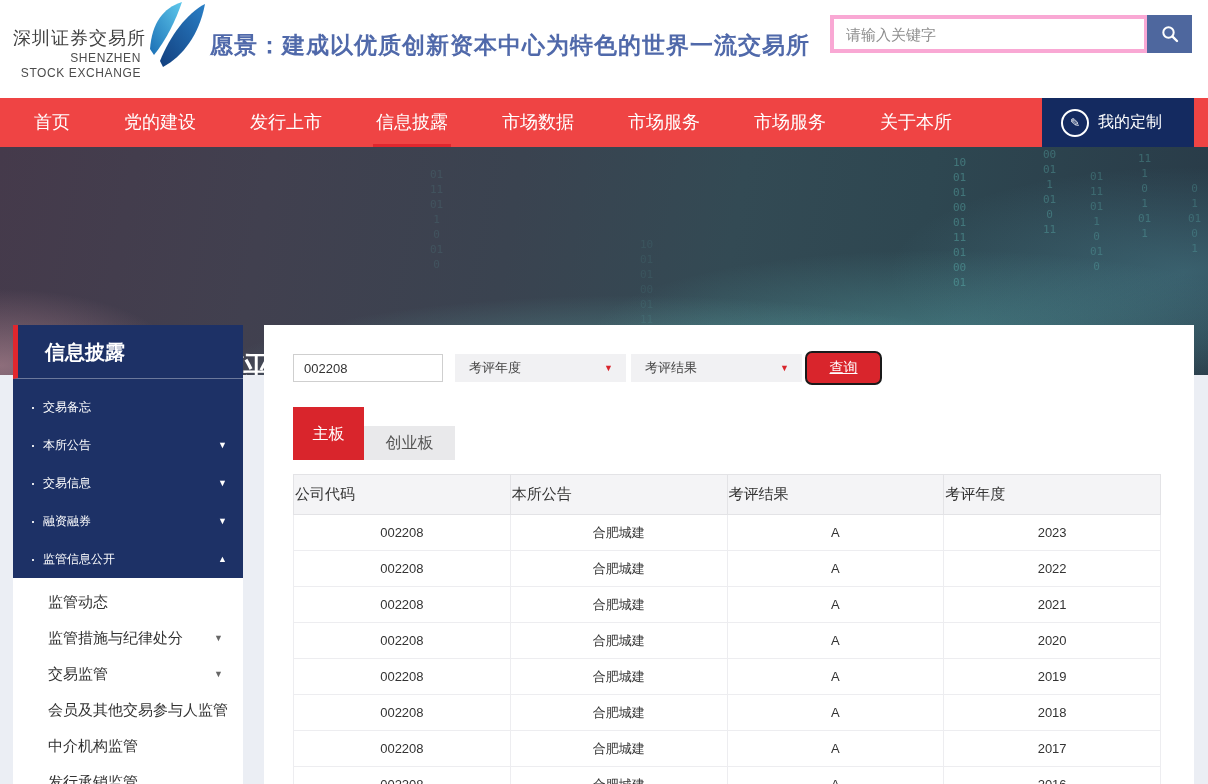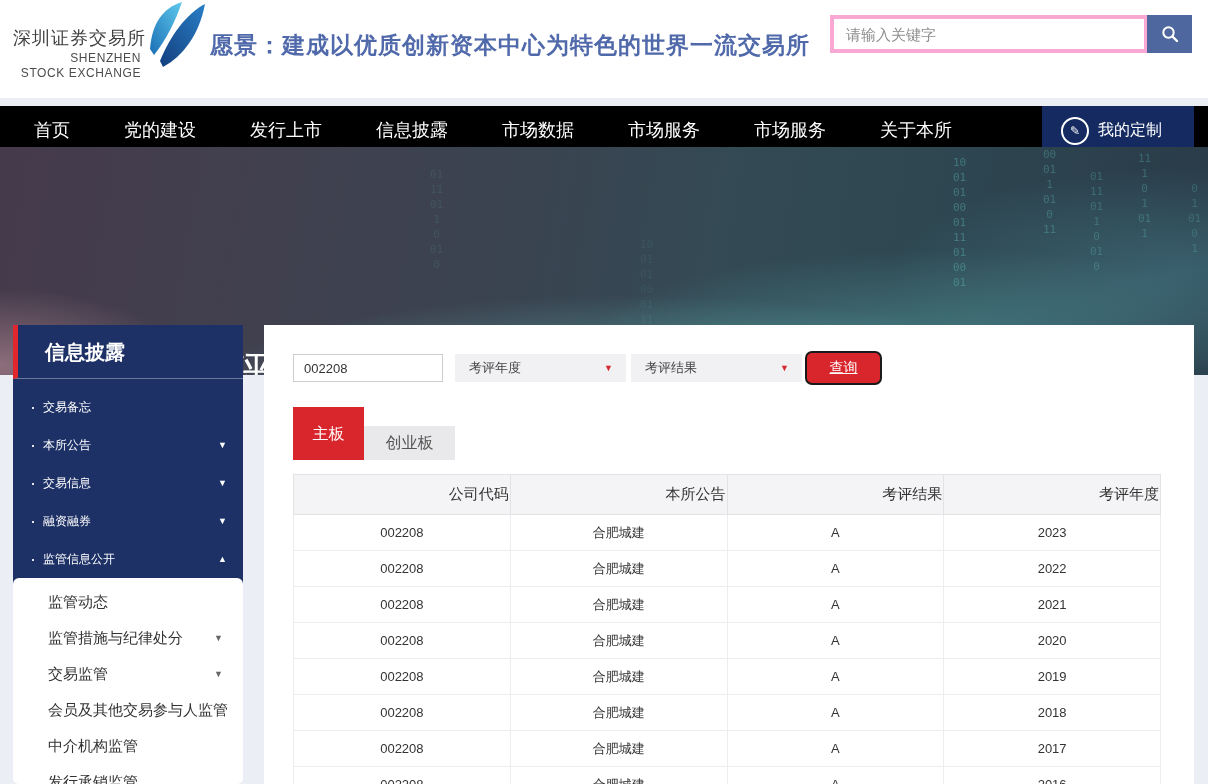--- a/index.html
+++ b/index.html
@@ -13,21 +13,21 @@
   .logo-cn{font-size:18px;color:#3f3f3f;letter-spacing:1px;white-space:nowrap;}
   .logo-en{font-size:12px;color:#4c4c4c;letter-spacing:0.6px;text-align:right;line-height:13px;margin-top:2px;}
   .logo-mark{position:absolute;left:134px;top:-23px;}
   .slogan{position:absolute;left:210px;top:30px;font-size:23px;font-weight:bold;color:#5069aa;letter-spacing:1px;white-space:nowrap;}
   .search-wrap{position:absolute;left:830px;top:15px;height:38px;}
   .search-input{position:absolute;left:0;top:0;width:318px;height:38px;box-sizing:border-box;border:4px solid #f9a8d4;padding:0 12px;font-size:15px;color:#333;font-family:"Liberation Sans",sans-serif;outline:none;}
   .search-input::placeholder{color:#8d8d8d;}
   .search-btn{position:absolute;left:317px;top:0;width:45px;height:38px;background:#4e679e;border:none;cursor:pointer;display:flex;align-items:center;justify-content:center;padding:0;}
 
   
-  .nav{position:absolute;left:0;top:106px;width:1208px;height:49px;background:#000000;}
+  .nav{position:absolute;left:0;top:98px;width:1208px;height:49px;background:#ef4444;}
   .nav-items{display:flex;gap:54px;padding-left:34px;}
   .nav-item{font-size:18px;color:#ffffff;line-height:49px;white-space:nowrap;cursor:pointer;position:relative;}
   .nav-item.active::after{content:"";position:absolute;left:-3px;right:-3px;bottom:0;height:3px;background:#e0272e;}
   .my-custom{position:absolute;right:14px;top:0;width:152px;height:49px;background:#142a60;display:flex;align-items:center;gap:9px;padding-left:19px;box-sizing:border-box;cursor:pointer;}
   .mc-circle{width:24px;height:24px;border:2px solid #ffffff;border-radius:50%;display:flex;align-items:center;justify-content:center;font-size:12px;color:#fff;}
   .mc-label{font-size:16px;color:#ffffff;}
 
   
   .banner{position:absolute;left:0;top:147px;width:1208px;height:228px;
     background:
@@ -41,40 +41,40 @@
   .banner-title{position:absolute;left:16px;top:196px;font-size:41px;font-weight:500;color:#ffffff;letter-spacing:2px;margin:0;}
 
   
   .sidebar{position:absolute;left:13px;top:325px;width:230px;background:#1d3166;}
   .sidebar-title{height:54px;line-height:54px;border-left:5px solid #e0272e;border-bottom:1px solid rgba(255,255,255,0.35);padding-left:27px;font-size:20px;font-weight:bold;color:#ffffff;box-sizing:border-box;}
   .side-list{list-style:none;margin:0;padding:9px 0 13px 0;}
   .side-item{height:38px;display:flex;align-items:center;padding:0 16px 0 30px;position:relative;cursor:pointer;}
   .side-bullet{position:absolute;left:17px;color:#ffffff;font-size:18px;line-height:38px;}
   .side-label{flex:1;font-size:12px;color:#ffffff;white-space:nowrap;}
   .side-caret{font-size:9px;color:#ffffff;}
-  .sidebar-sub{position:absolute;left:13px;top:578px;width:230px;height:206px;background:#ffffff;padding-top:6px;box-sizing:border-box;border-radius:6px;}
+  .sidebar-sub{position:absolute;left:13px;top:578px;width:230px;height:206px;background:#ffffff;padding-top:6px;box-sizing:border-box;}
   .sub-item{height:36px;display:flex;align-items:center;padding:0 20px 0 35px;cursor:pointer;}
   .sub-label{flex:1;font-size:15px;color:#333333;white-space:nowrap;}
   .sub-caret{font-size:9px;color:#666666;}
 
   
   .card{position:absolute;left:264px;top:325px;width:930px;height:459px;background:#ffffff;}
   .f-input{position:absolute;left:29px;top:29px;width:150px;height:28px;box-sizing:border-box;border:1px solid #cfcfcf;padding:0 10px;font-size:13px;color:#333;font-family:"Liberation Sans",sans-serif;outline:none;}
   .f-select{position:absolute;top:29px;width:171px;height:28px;background:#f1f1f3;display:flex;align-items:center;cursor:pointer;}
   .f-select .sel-label{flex:1;padding-left:14px;font-size:13px;color:#444;}
   .f-select .sel-caret{font-size:9px;color:#d9252c;padding-right:13px;}
   .sel-year{left:191px;}
   .sel-result{left:367px;}
   .query-btn{position:absolute;left:541px;top:26px;width:77px;height:34px;background:#d9252c;border:2px solid #1a1a1a;border-radius:7px;color:#ffffff;font-size:14px;font-family:"Liberation Sans",sans-serif;cursor:pointer;text-decoration:underline;}
 
   .tab-active{position:absolute;left:29px;top:82px;width:71px;height:53px;background:#d9252c;color:#ffffff;font-size:16px;line-height:53px;text-align:center;cursor:pointer;}
   .tab-inactive{position:absolute;left:100px;top:101px;width:91px;height:34px;background:#e9e9eb;color:#555555;font-size:16px;line-height:34px;text-align:center;cursor:pointer;}
 
   .eval-table{position:absolute;left:29px;top:149px;width:868px;border-collapse:collapse;table-layout:fixed;}
-  .eval-table th{height:37px;background:#f4f4f6;font-size:15px;font-weight:normal;color:#333;border:1px solid #e3e3e6;text-align:right;}
+  .eval-table th{height:37px;background:#f4f4f6;font-size:15px;font-weight:normal;color:#333;border:1px solid #e3e3e6;text-align:left;}
   .eval-table td{height:33px;font-size:13px;color:#333;border:1px solid #ededf0;text-align:center;background:#fff;}
 </style>
 </head>
 <body>
 
 <div class="page">
 
   <header class="topbar">
     <div class="logo">
       <div class="logo-text">

